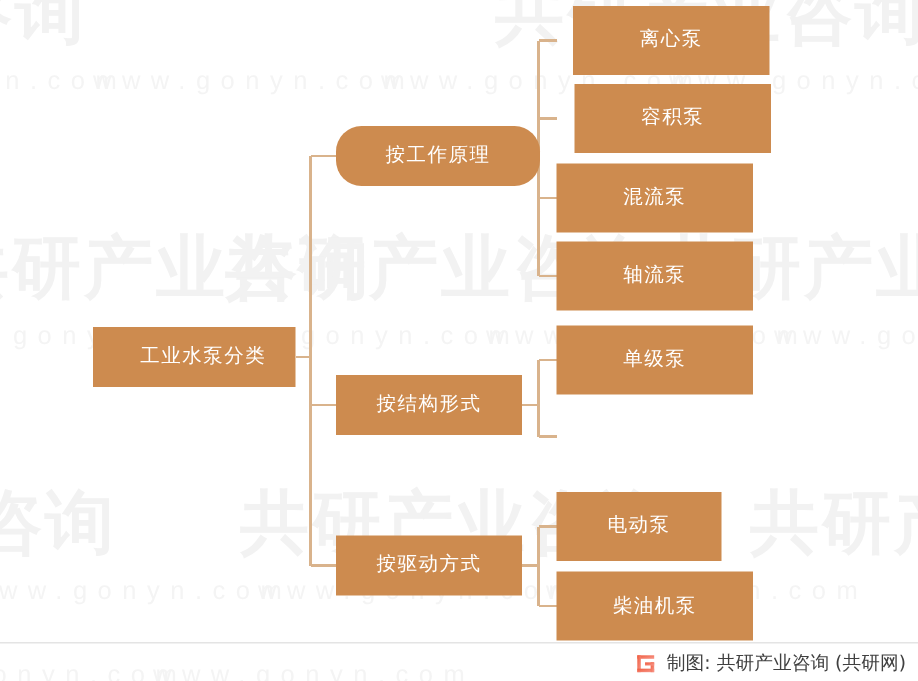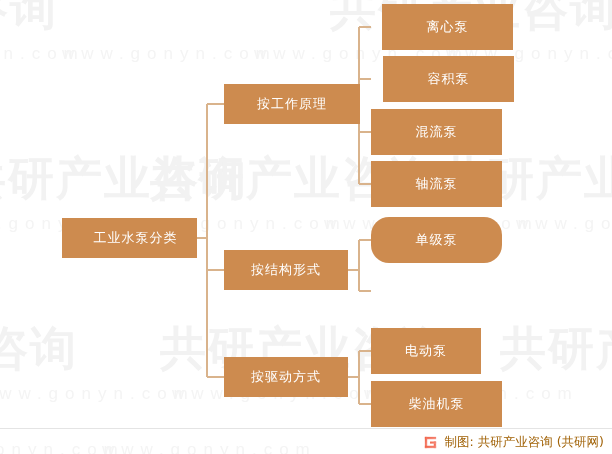--- a/index.html
+++ b/index.html
@@ -104,21 +104,21 @@
     z-index: 3;
   }
   #footer-logo {
     width: 15px;
     height: 15px;
     border-radius: 3px;
     display: block;
   }
   #footer-text {
     font-size: 12.5px;
-    color: #a16207;
+    color: #404040;
     white-space: nowrap;
     font-family: "DejaVu Sans", "Liberation Sans", sans-serif;
   }
 </style>
 </head>
 <body>
 
 <div id="stage">
 
   <div id="watermark">
@@ -178,30 +178,30 @@
       <path d="M359,351 L359,404"></path>
       <path d="M359,351 L371,351"></path>
       <path d="M359,404 L371,404"></path>
     </g>
   </svg>
 
   <div id="diagram">
 
     <div class="node" style="left:62px; top:218px; width:135px; height:40px;padding-left:12px;">工业水泵分类</div>
 
-    <div class="node" style="left:224px; top:84px; width:136px; height:40px;">按工作原理</div>
+    <div class="node" style="left:224px; top:84px; width:136px; height:40px;border-radius:17px;">按工作原理</div>
     <div class="node" style="left:224px; top:357px; width:124px; height:40px;">按驱动方式</div>
     <div class="node" style="left:224px; top:250px; width:124px; height:40px;">按结构形式</div>
 
     <div class="node" style="left:382px; top:4px; width:131px; height:46px;">离心泵</div>
     <div class="node" style="left:371px; top:56px; width:131px; height:46px;margin-left:12px;">容积泵</div>
     <div class="node" style="left:371px; top:109px; width:131px; height:46px;">混流泵</div>
     <div class="node" style="left:371px; top:161px; width:131px; height:46px;">轴流泵</div>
 
-    <div class="node" style="left:371px; top:217px; width:131px; height:46px;border-radius:18px;">单级泵</div>
+    <div class="node" style="left:371px; top:217px; width:131px; height:46px;">单级泵</div>
 
     <div class="node" style="left:371px; top:328px; width:110px; height:46px;">电动泵</div>
     <div class="node" style="left:371px; top:381px; width:131px; height:46px;font-family:Liberation Serif, serif;">柴油机泵</div>
   </div>
 
   <div id="footer-rule"></div>
 
   <div id="footer">
     <svg id="footer-logo" viewBox="0 0 32 32" width="15" height="15">
       <defs>

